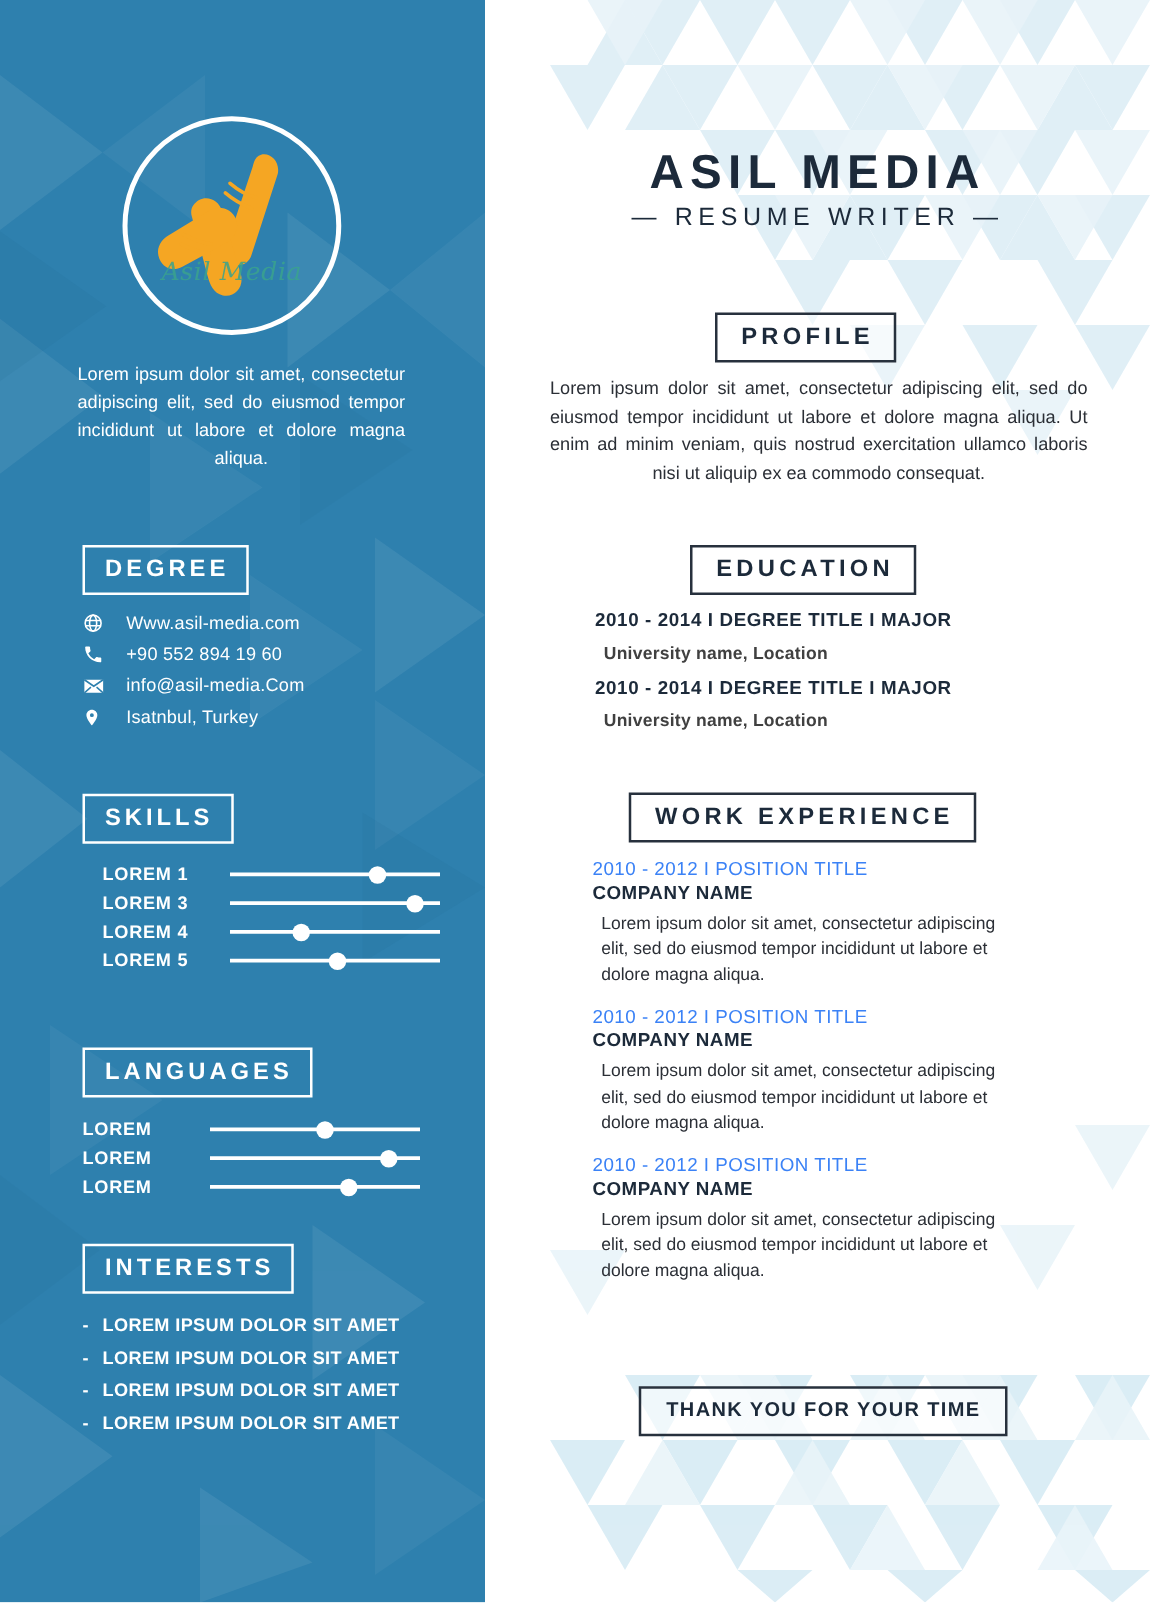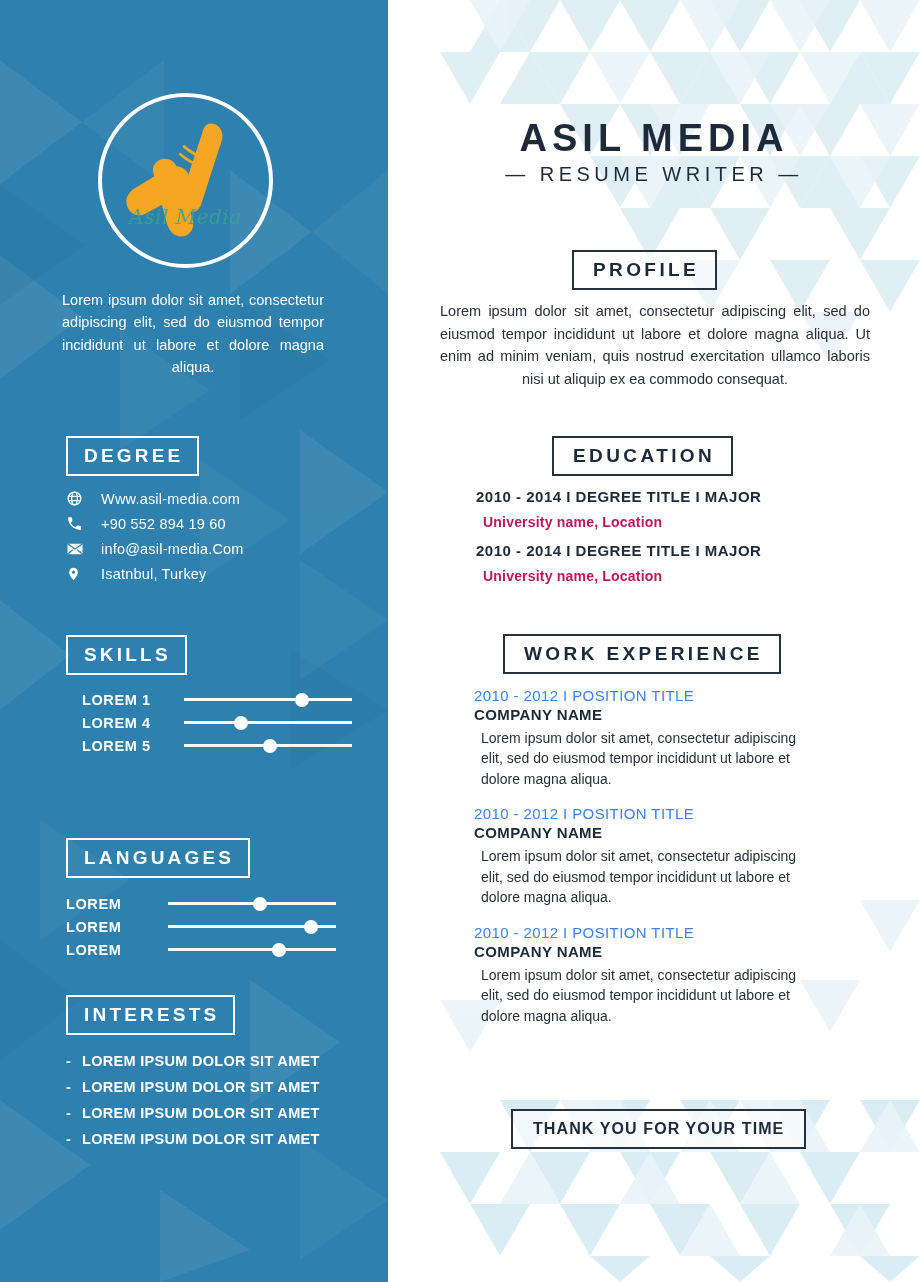--- a/index.html
+++ b/index.html
@@ -247,21 +247,21 @@
   .edu-list { position: absolute; left: 88px; top: 488px; width: 420px; }
   .edu-item { margin-bottom: 12px; }
   .edu-line1 {
     color: #1c2a3a;
     font-size: 15px;
     font-weight: bold;
     letter-spacing: .5px;
     margin-bottom: 9px;
   }
   .edu-line2 {
-    color: #be185d;
+    color: #404040;
     font-size: 14px;
     font-weight: bold;
     letter-spacing: .2px;
     padding-left: 7px;
   }
 
   .work-list { position: absolute; left: 86px; top: 687px; width: 420px; }
   .work-item { margin-bottom: 16px; }
   .work-line1 {
     color: #3b82f6;
@@ -489,20 +489,27 @@
 
       <div class="slider-group" style="left:66px; top:688px;margin-left:16px;">
         <div class="slider-row">
           <span class="slider-label">LOREM 1</span>
           <span class="slider-track-wrap">
             <span class="slider-track"></span>
             <span class="slider-knob" style="left: 70%;"></span>
           </span>
         </div>
         <div class="slider-row">
+          <span class="slider-label">LOREM 3</span>
+          <span class="slider-track-wrap">
+            <span class="slider-track"></span>
+            <span class="slider-knob" style="left: 88%;"></span>
+          </span>
+        </div>
+        <div class="slider-row">
           <span class="slider-label">LOREM 4</span>
           <span class="slider-track-wrap">
             <span class="slider-track"></span>
             <span class="slider-knob" style="left: 34%;"></span>
           </span>
         </div>
         <div class="slider-row">
           <span class="slider-label">LOREM 5</span>
           <span class="slider-track-wrap">
             <span class="slider-track"></span>

